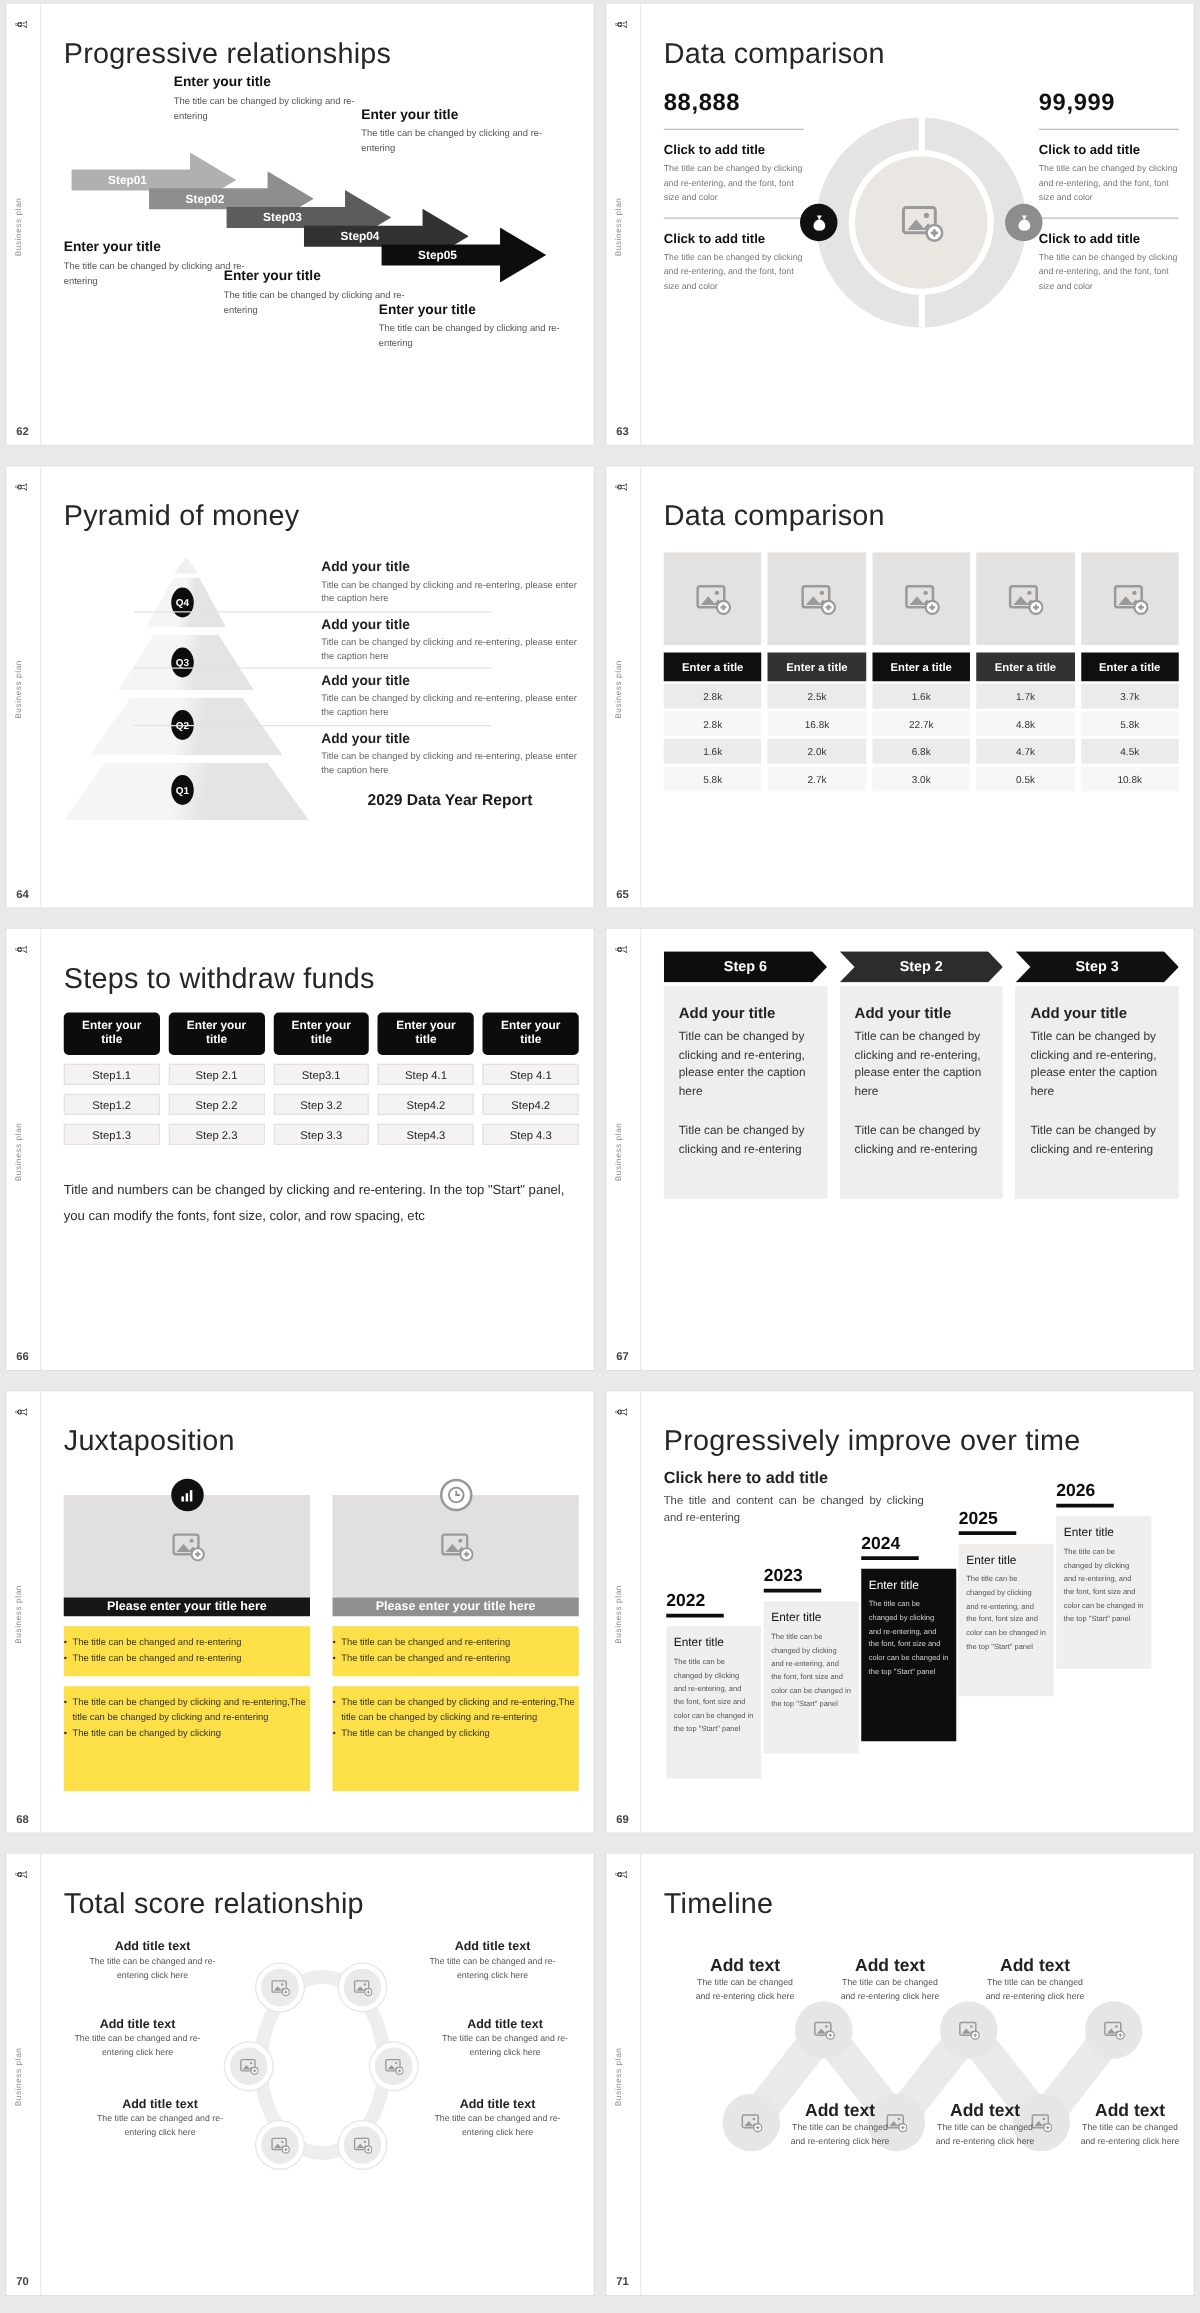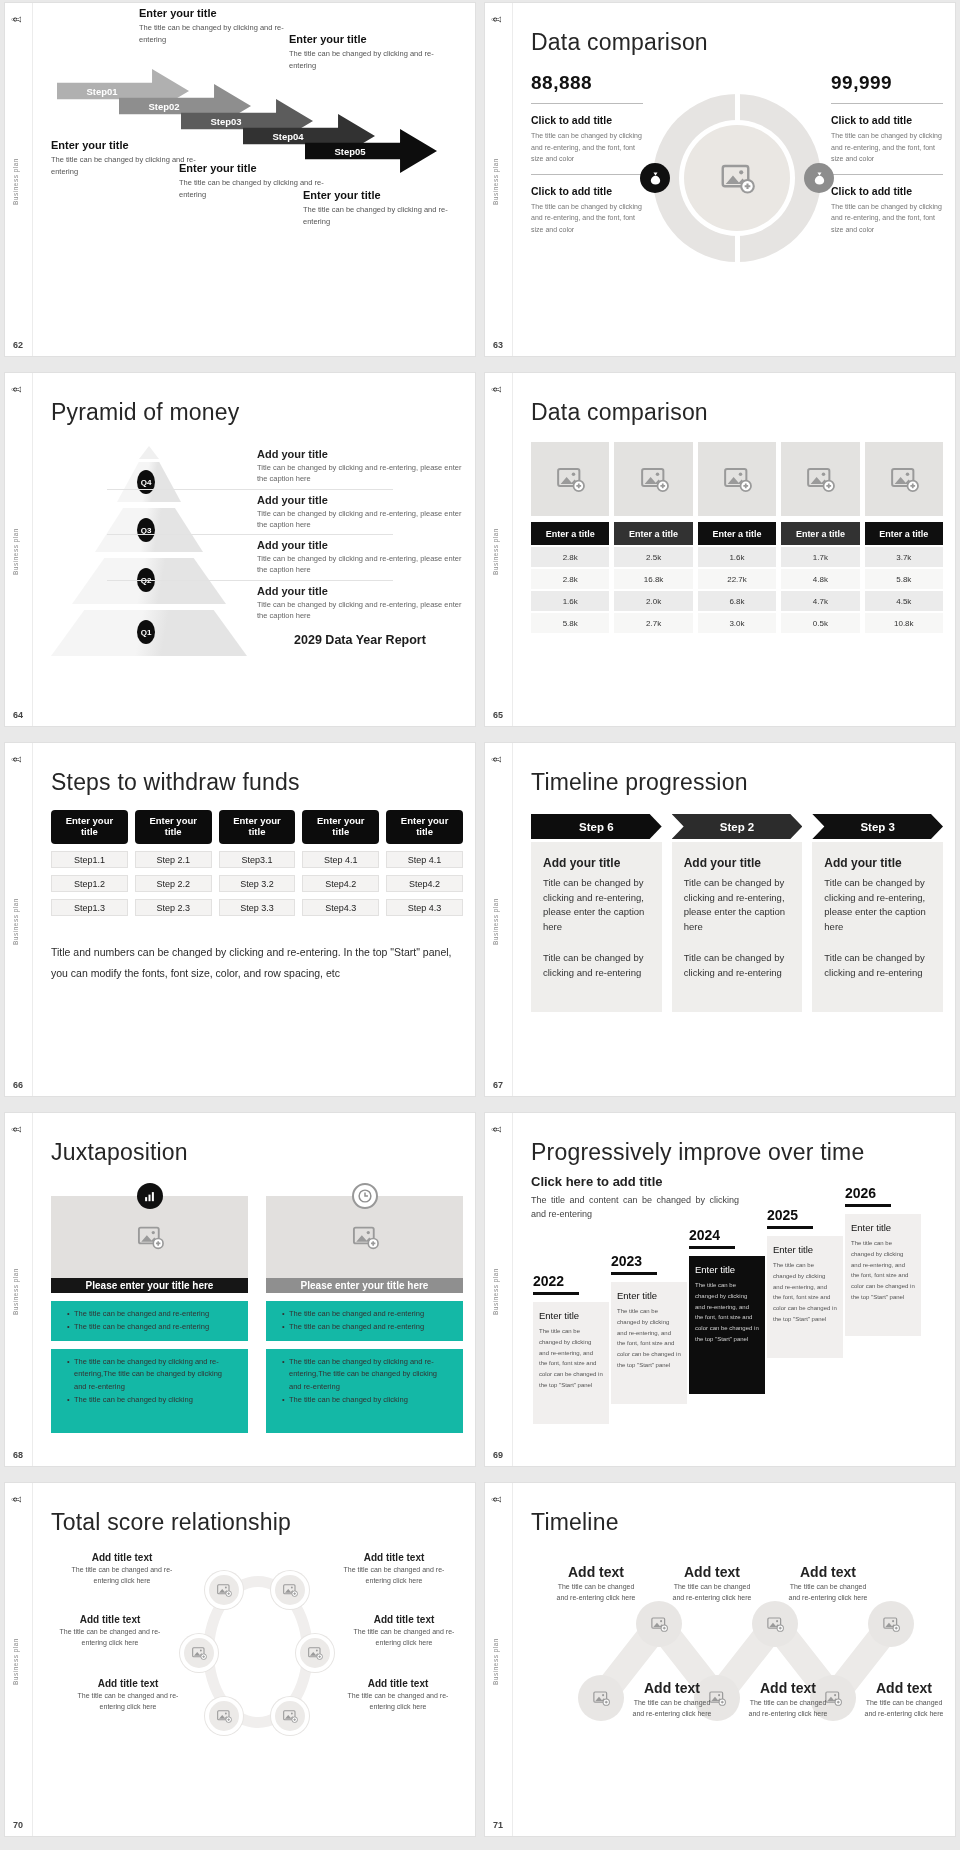--- a/index.html
+++ b/index.html
@@ -80,21 +80,21 @@
 .panel p.second{margin-top:16px}
 
 .s68{display:grid;grid-template-columns:1fr 1fr;gap:0 18px;margin-top:30px}
 .s68p{position:relative}
 .cbadge{position:absolute;top:-13px;left:50%;transform:translateX(-50%);width:26px;height:26px;border-radius:50%;display:flex;align-items:center;justify-content:center;z-index:2}
 .cbadge.dark{background:#101010;color:#fff}
 .cbadge.light{background:#fff;border:2px solid #989898;color:#8f8f8f}
 .imga{height:82px;background:#e2e0de;display:flex;align-items:center;justify-content:center}
 .tbar{height:15px;color:#fff;font-size:10px;font-weight:bold;display:flex;align-items:center;justify-content:center}
 .tbar.dark{background:#161616}.tbar.gray{background:#8f8f8f}
-.box{background:#14b8a6;margin-top:8px;padding:7px 16px}
+.box{background:#fde047;margin-top:8px;padding:7px 0}
 .box.tall{min-height:84px}
 .b{font-size:7.5px;color:#333;line-height:1.7;position:relative;padding-left:7px}
 .b::before{content:"•";position:absolute;left:0;top:0}
 
 .s69c{position:relative;height:248px;margin-top:8px}
 .lead{position:absolute;left:0;top:0;width:208px}
 .lead h4{font-size:13px;font-weight:bold;margin-bottom:5px}
 .lead p{font-size:9px;color:#444;line-height:1.5;text-align:justify}
 .ycol{position:absolute;width:76px}
 .yr{font-size:14px;font-weight:bold;color:#0d0d0d;display:inline-block;border-bottom:3px solid #0d0d0d;padding:0 2px 3px 0;margin-bottom:7px;min-width:46px}
@@ -147,20 +147,21 @@
 
 <div class="sheet">
 
   <div class="cell">
     <div class="slide">
       <span class="badge">♗</span>
       <span class="vlabel">Business plan</span>
       <div class="rline"></div>
       <span class="snum">62</span>
       <div class="content">
+        <div class="stitle">Progressive relationships</div>
         <div class="s62c">
           <div class="co" style="left:88px;top:0">
               <h4>Enter your title</h4>
               <p>The title can be changed by clicking and re-entering</p>
             </div>
           <div class="co" style="left:238px;top:26px">
               <h4>Enter your title</h4>
               <p>The title can be changed by clicking and re-entering</p>
             </div>
           <div class="a62" style="left:6px;top:62px;background:#b0b0b0;z-index:1">
@@ -411,21 +412,20 @@
     </div>
   </div>
 
   <div class="cell">
     <div class="slide">
       <span class="badge">♗</span>
       <span class="vlabel">Business plan</span>
       <div class="rline"></div>
       <span class="snum">67</span>
       <div class="content">
-        <div class="stitle">Timeline progression</div>
         <div class="s67">
           <div class="g3">
             <div class="banner first b1c">Step 6</div>
             <div class="banner b2c">Step 2</div>
             <div class="banner b3c">Step 3</div>
           </div>
           <div class="g3">
             <div class="panel">
               <h4>Add your title</h4>
               <p>Title can be changed by clicking and re-entering, please enter the caption here</p>

